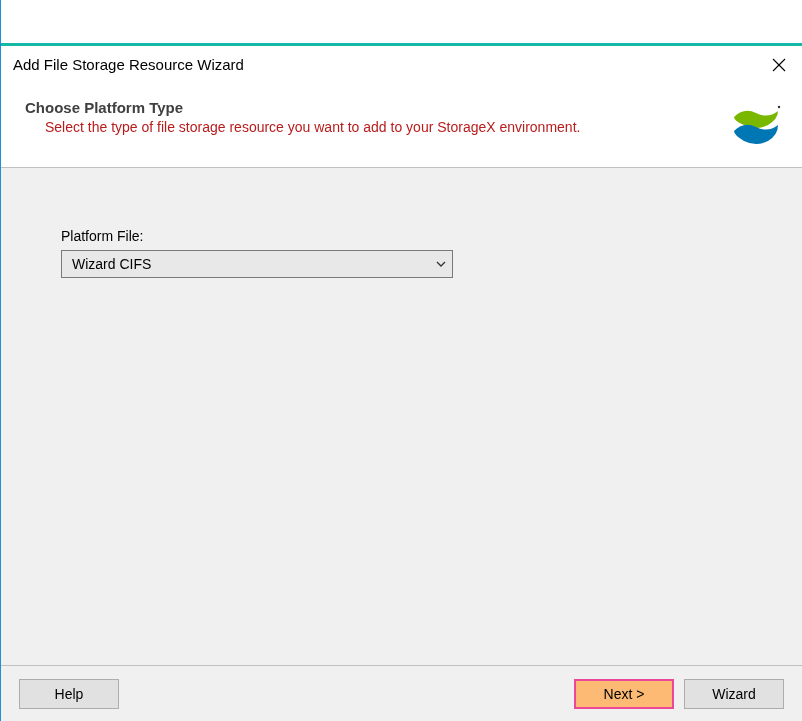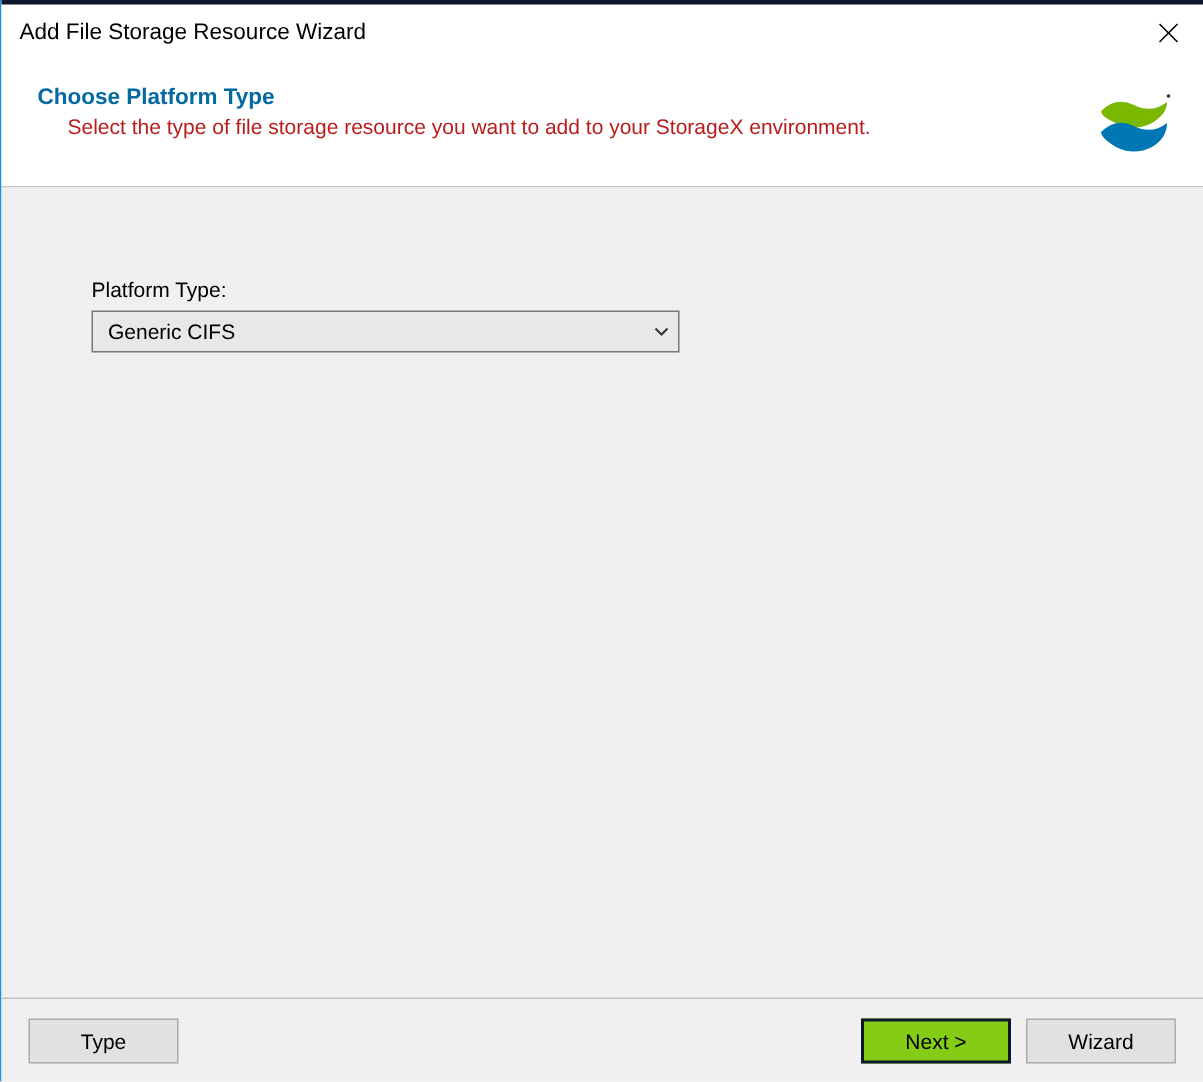--- a/index.html
+++ b/index.html
@@ -24,21 +24,22 @@
       flex-direction: column;
     }
     .titlebar {
       height: 40px;
       background: #ffffff;
       display: flex;
       align-items: center;
       justify-content: space-between;
       padding-left: 12px;
       padding-right: 0;
-      border-top: 3px solid #0f172a;
+      border-top: 3px solid #14b8a6;
+      margin-top: 43px;
     }
     .titlebar-title {
       font-size: 15px;
       color: #000;
     }
     .close-btn {
       width: 46px;
       height: 36px;
       display: flex;
       align-items: center;
@@ -57,21 +58,21 @@
       align-items: flex-start;
       border-bottom: 1px solid #c0c0c0;
     }
     .header-text {
       flex: 1;
       padding-right: 20px;
     }
     .header-title {
       font-size: 15px;
       font-weight: bold;
-      color: #0369a1;
+      color: #404040;
       margin-bottom: 2px;
     }
     .header-desc {
       font-size: 14px;
       color: #b91c1c;
       margin-left: 20px;
       line-height: 1.35;
       max-width: 620px;
     }
     .logo {
@@ -126,22 +127,22 @@
       border: 1px solid #adadad;
       font-size: 14px;
       color: #000;
       display: flex;
       align-items: center;
       justify-content: center;
       cursor: pointer;
       padding: 0 14px;
     }
     .wiz-btn.primary {
-      border: 2px solid #0f172a;
-      background: #84cc16;
+      border: 2px solid #ec4899;
+      background: #fdba74;
     }
   </style>
 </head>
 <body>
 
 <div class="window">
 
   <div class="titlebar">
     <div class="titlebar-title">Add File Storage Resource Wizard</div>
     <div class="close-btn">
@@ -160,34 +161,34 @@
     <div class="logo">
       <svg viewBox="0 0 52 52">
         <path d="M 4 18 Q 14 8 26 14 Q 38 20 48 12 Q 48 20 38 26 Q 26 32 14 26 Q 4 22 4 18 Z" fill="#7ab800"></path>
         <path d="M 4 32 Q 14 22 26 28 Q 38 34 48 26 Q 48 36 38 42 Q 26 48 14 42 Q 4 36 4 32 Z" fill="#0077b5"></path>
         <circle cx="49" cy="8" r="1.2" fill="#333"></circle>
       </svg>
     </div>
   </div>
 
   <div class="content">
-    <div class="field-label">Platform Type:</div>
+    <div class="field-label">Platform File:</div>
     <div class="dropdown">
-      <span>Generic CIFS</span>
+      <span>Wizard CIFS</span>
       <span class="dropdown-arrow">
         <svg viewBox="0 0 10 10">
           <path d="M 1 3 L 5 7 L 9 3" fill="none" stroke="#333" stroke-width="1.3"></path>
         </svg>
       </span>
     </div>
   </div>
 
   <div class="footer">
     <div class="footer-left">
-      <div class="wiz-btn">Type</div>
+      <div class="wiz-btn">Help</div>
     </div>
     <div class="footer-right">
       <div class="wiz-btn primary">Next &gt;</div>
       <div class="wiz-btn">Wizard</div>
     </div>
   </div>
 
 </div>
 
 </body></html>

